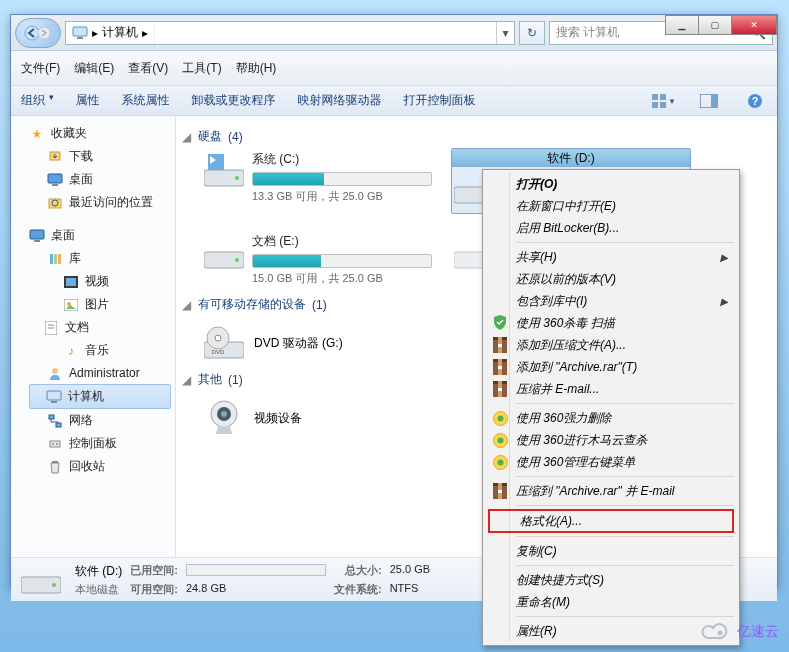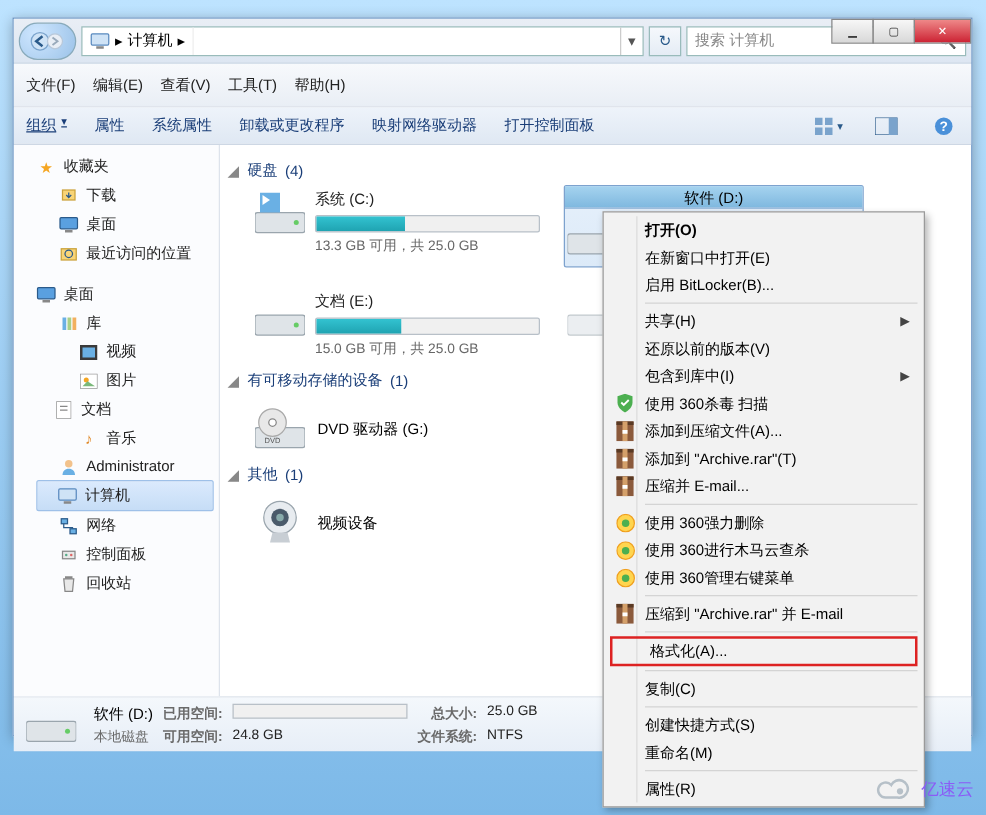--- a/index.html
+++ b/index.html
@@ -17,21 +17,21 @@
 .addrbar .seg{ padding:0 6px; display:flex; align-items:center; gap:4px; height:100%; border-right:1px solid #eee;}
 .addrbar .drop{ width:18px; text-align:center; color:#555; border-left:1px solid #ccc; height:100%; display:flex; align-items:center; justify-content:center;}
 .refresh{ width:26px; height:24px; border:1px solid #9bb; background:linear-gradient(#f5f8fc,#e5ecf5); display:flex;align-items:center;justify-content:center;color:#2a5a8a;}
 .searchbox{ width:224px; height:24px; border:1px solid #9bb; background:#fff; display:flex; align-items:center; color:#888; padding:0 6px; justify-content:space-between;}
 
 .menubar{ height:22px; background:linear-gradient(#f7f9fc,#e9eef5); display:flex; align-items:center; gap:14px; padding:17px 10px; border-bottom:1px solid #d7dde6;}
 .menubar span{ color:#222; }
 
 .toolbar{ height:30px; background:linear-gradient(#eef3fa,#dfe8f3); display:flex; align-items:center; padding:0 10px; gap:22px; border-bottom:1px solid #cdd7e4; color:#1a3e78;}
 .toolbar .spacer{flex:1;}
-.toolbtn{display:flex;align-items:flex-start;gap:4px;text-decoration:underline;}
+.toolbtn{display:flex;align-items:flex-start;gap:4px;}
 .tb-icon{ width:24px; height:20px; display:flex; align-items:center; justify-content:center; color:#2a5a8a;}
 
 .split{ display:flex; height:calc(100% - 36px - 22px - 30px - 44px); }
 .sidebar{ width:165px; border-right:1px solid #dde3ec; padding:6px 0; overflow:hidden; background:#fbfcfe;}
 .tree-item{ display:flex; align-items:center; gap:6px; padding:3px 6px 3px 18px; color:#222; }
 .tree-item.lvl2{ padding-left:36px;}
 .tree-item.sel{ background:linear-gradient(#dbeafd,#c6ddf6); border:1px solid #9ec0e8; border-radius:2px; margin:0 4px 0 18px; padding-left:16px;}
 .tree-sep{height:10px;}
 .ticon{ width:16px; height:16px; display:inline-flex; align-items:center; justify-content:center; }
 .content{ flex:1; padding:8px 10px 0 6px; overflow:hidden;}
@@ -49,21 +49,21 @@
 .dsub{ color:#666; font-size:11px; margin-top:3px;}
 .device{display:flex;align-items:center;gap:10px;margin-left:22px;padding:4px 0;}
 
 .details{ height:44px; border-top:1px solid #dde3ec; background:linear-gradient(#f4f8fc,#e7eef7); display:flex; align-items:center; padding:0 10px; gap:14px;}
 .details .big{ width:40px; height:36px; display:flex; align-items:center; justify-content:center; }
 .dgrid{ display:grid; grid-template-columns:auto auto auto auto auto auto; column-gap:8px; row-gap:2px; color:#555; font-size:11px;}
 .dgrid .lbl{ color:#6a6a6a; text-align:right;font-weight:bold;}
 .dgrid .val{ color:#222;}
 .usedbar{ width:140px; height:12px; border:1px solid #b8c0c8; background:#f0f0f0; display:inline-block; vertical-align:middle;}
 
-.ctx{ position:absolute; left:482px; top:169px; width:258px; background:#f2f2f2; border:1px solid #9a9a9a; box-shadow:2px 3px 6px rgba(0,0,0,.3); padding:3px; }
+.ctx{ position:absolute; left:482px; top:169px; width:258px; background:#f2f2f2; border:1px solid #9a9a9a; box-shadow:2px 3px 6px rgba(0,0,0,.3); padding:3px;font-style:italic; }
 .ctx-item{ display:flex; align-items:center; height:22px; padding-left:30px; position:relative; color:#000;}
 .ctx-item .ico{ position:absolute; left:5px; width:18px; height:18px; display:flex; align-items:center; justify-content:center;}
 .ctx-item .sub{ position:absolute; right:8px; font-size:10px; color:#444;}
 .ctx-item.hl{ border:2px solid #d22; margin:1px 2px; height:24px;}
 .ctx-sep{ height:1px; background:#d4d4d4; margin:3px 2px 3px 30px;}
 .ctx-gutter{ position:absolute; left:26px; top:3px; bottom:3px; width:1px; background:#dcdcdc;}
 
 .wm{ position:absolute; right:10px; bottom:10px; color:#8b5cf6; font-size:14px; display:flex; align-items:center; gap:6px;}
 
 .monitor{width:16px;height:14px;}

